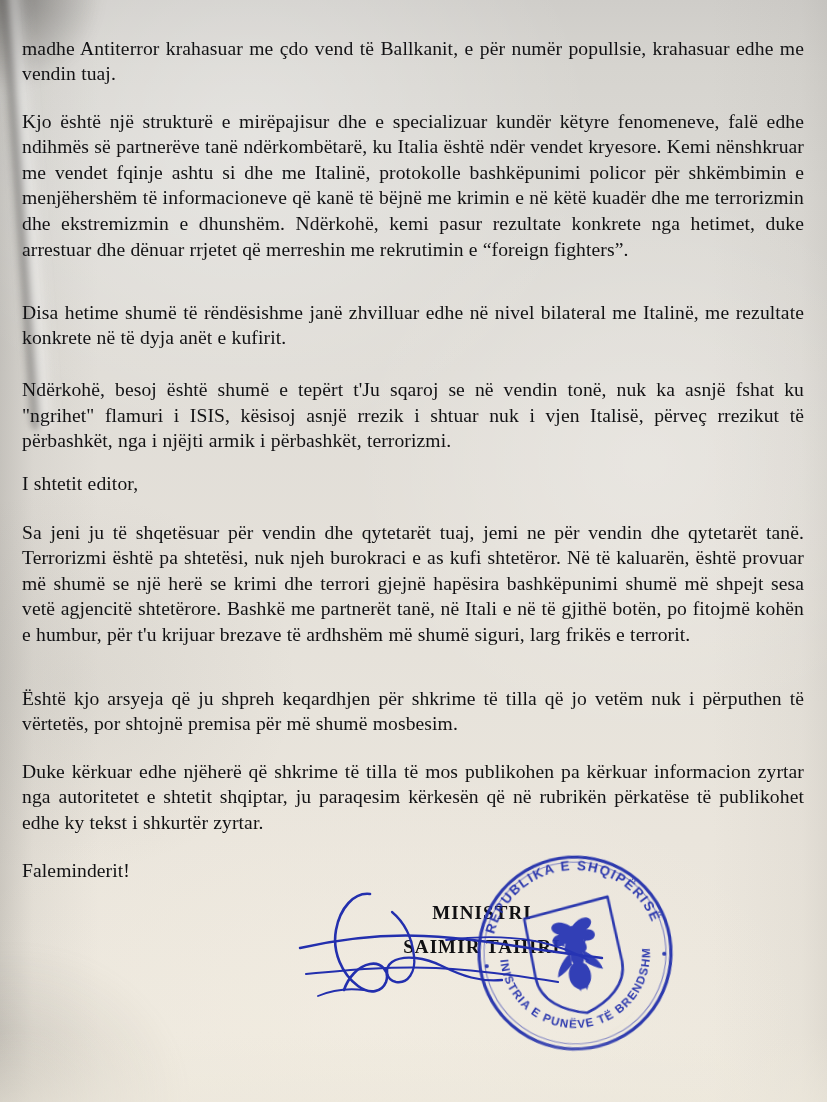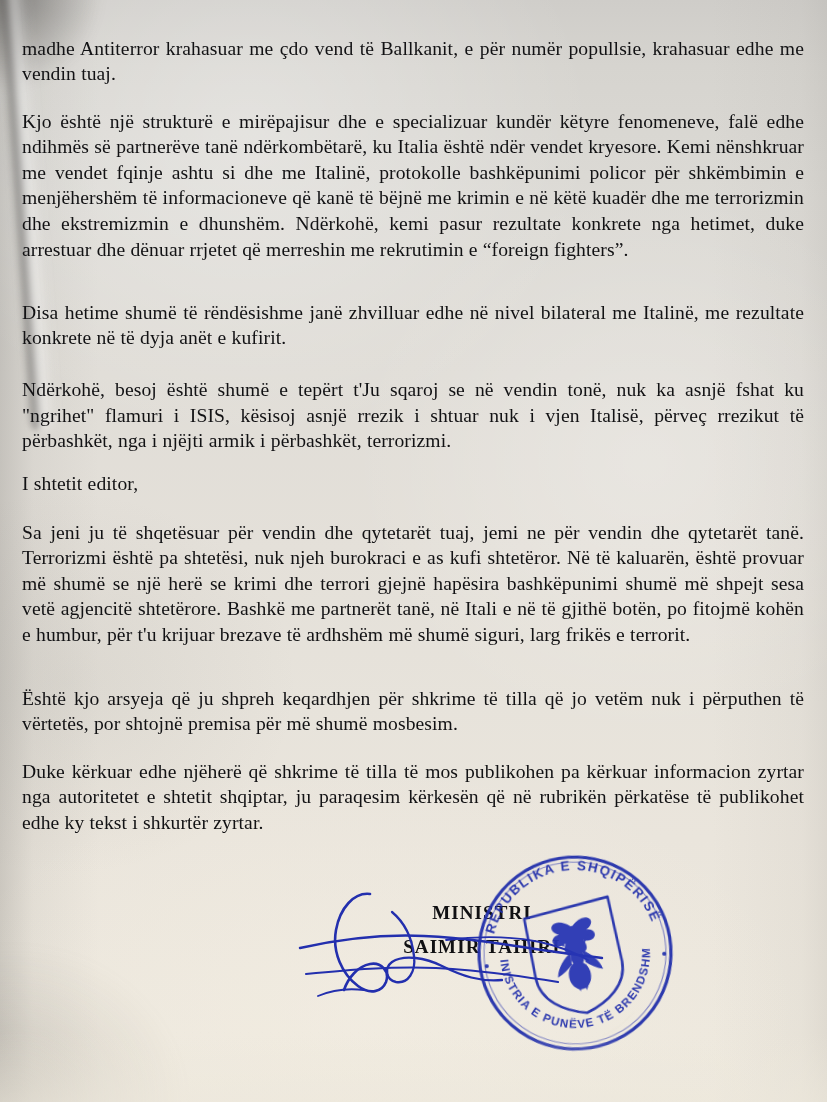--- a/index.html
+++ b/index.html
@@ -211,20 +211,21 @@
 
   <div id="text-layer">
     <p class="para" style="top:16px;">madhe Antiterror krahasuar me çdo vend të Ballkanit, e për numër popullsie, krahasuar edhe me vendin tuaj.</p>
     <p class="para" style="top:89px;">Kjo është një strukturë e mirëpajisur dhe e specializuar kundër këtyre fenomeneve, falë edhe ndihmës së partnerëve tanë ndërkombëtarë, ku Italia është ndër vendet kryesore. Kemi nënshkruar me vendet fqinje ashtu si dhe me Italinë, protokolle bashkëpunimi policor për shkëmbimin e menjëhershëm të informacioneve që kanë të bëjnë me krimin e në këtë kuadër dhe me terrorizmin dhe ekstremizmin e dhunshëm. Ndërkohë, kemi pasur rezultate konkrete nga hetimet, duke arrestuar dhe dënuar rrjetet që merreshin me rekrutimin e “foreign fighters”.</p>
     <p class="para" style="top:280px;">Disa hetime shumë të rëndësishme janë zhvilluar edhe në nivel bilateral me Italinë, me rezultate konkrete në të dyja anët e kufirit.</p>
     <p class="para" style="top:353px;margin-top:24px;">Ndërkohë, besoj është shumë e tepërt t'Ju sqaroj se në vendin tonë, nuk ka asnjë fshat ku "ngrihet" flamuri i ISIS, kësisoj asnjë rrezik i shtuar nuk i vjen Italisë, përveç rrezikut të përbashkët, nga i njëjti armik i përbashkët, terrorizmi.</p>
     <p class="para nojust" style="top:451px;">I shtetit editor,</p>
     <p class="para" style="top:500px;">Sa jeni ju të shqetësuar për vendin dhe qytetarët tuaj, jemi ne për vendin dhe qytetarët tanë. Terrorizmi është pa shtetësi, nuk njeh burokraci e as kufi shtetëror. Në të kaluarën, është provuar më shumë se një herë se krimi dhe terrori gjejnë hapësira bashkëpunimi shumë më shpejt sesa vetë agjencitë shtetërore. Bashkë me partnerët tanë, në Itali e në të gjithë botën, po fitojmë kohën e humbur, për t'u krijuar brezave të ardhshëm më shumë siguri, larg frikës e terrorit.</p>
     <p class="para" style="top:739px;">Duke kërkuar edhe njëherë që shkrime të tilla të mos publikohen pa kërkuar informacion zyrtar nga autoritetet e shtetit shqiptar, ju paraqesim kërkesën që në rubrikën përkatëse të publikohet edhe ky tekst i shkurtër zyrtar.</p>
     <p class="para" style="top:666px;">Është kjo arsyeja që  ju shpreh keqardhjen për shkrime të tilla që jo vetëm nuk i përputhen të vërtetës, por shtojnë premisa për më shumë mosbesim.</p>
+    <p class="para nojust" style="top:838px;">Faleminderit!</p>
   </div>
 
   <div id="sig-block">
     <div>MINISTRI</div>
     <div>SAIMIR TAHIRI</div>
   </div>
 
   <div id="signature">
     <svg width="330" height="140" viewBox="0 0 330 140" fill="none" xmlns="http://www.w3.org/2000/svg">
       <g stroke="#25309e" stroke-linecap="round" stroke-linejoin="round" fill="none">

